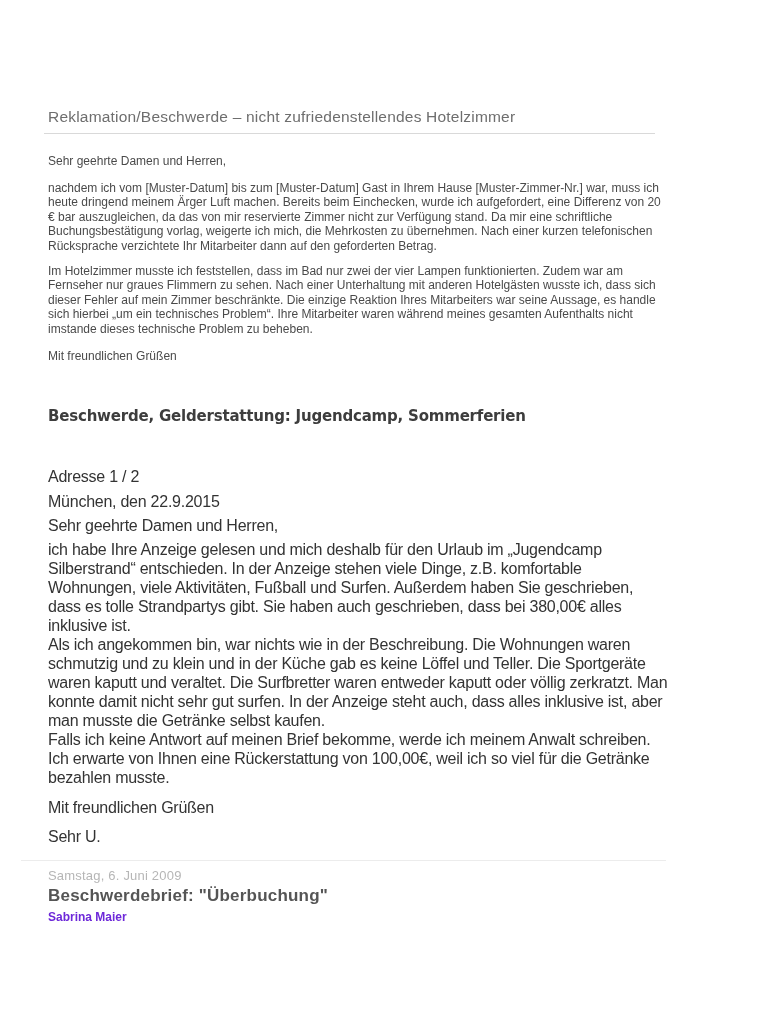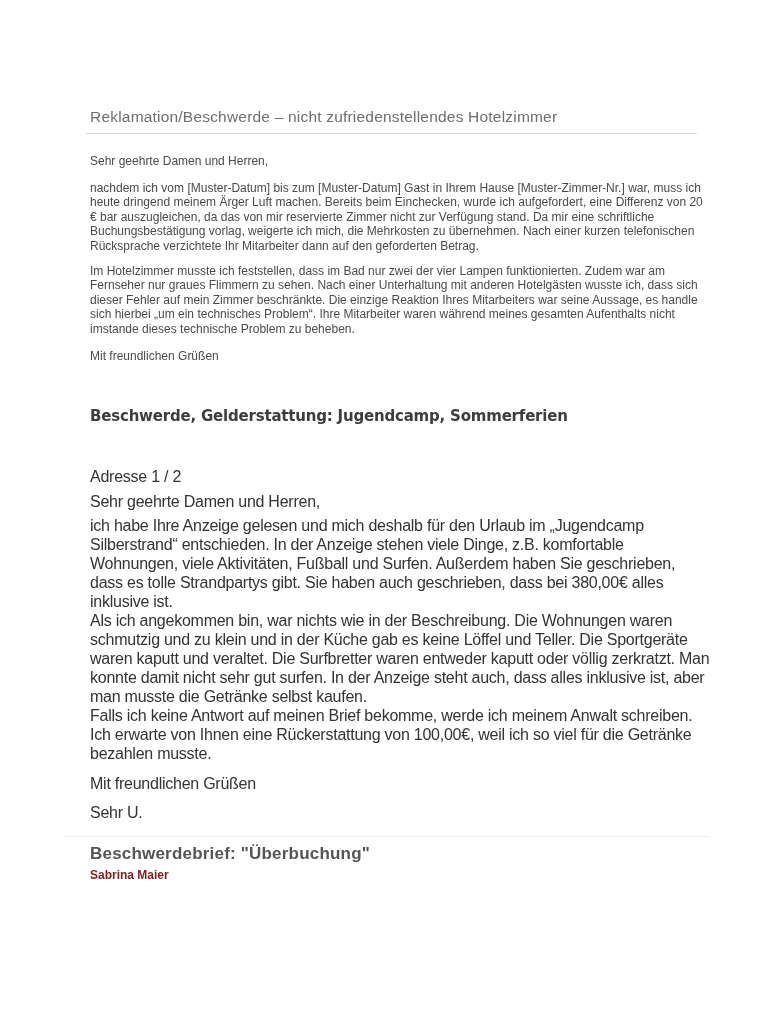--- a/index.html
+++ b/index.html
@@ -2,21 +2,21 @@
 <html><head>
 <meta charset="utf-8">
 <style>
   * { margin: 0; padding: 0; box-sizing: border-box; }
   html, body { background: #ffffff; }
   .page {
     position: relative;
     width: 768px;
     height: 1024px;
     background: #ffffff;
-    padding: 108px 60px 0 90px;
+    padding: 108px 60px 0 48px;
     overflow: hidden;
   }
   
   .letter1-title {
     font-family: "Liberation Sans", sans-serif;
     font-size: 15.5px;
     font-weight: 400;
     color: #6e6e6e;
     letter-spacing: 0.2px;
     margin-bottom: 7px;
@@ -82,47 +82,49 @@
     font-size: 17px;
     font-weight: 700;
     color: #555555;
     letter-spacing: 0.2px;
     margin-bottom: 4px;
   }
   .post-author {
     font-family: "Liberation Sans", sans-serif;
     font-size: 12px;
     font-weight: 700;
-    color: #7f1d1d;
+    color: #6d28d9;
   }
 </style>
 </head>
 <body>
 
 <div class="page">
 
   <section>
     <h1 class="letter1-title">Reklamation/Beschwerde – nicht zufriedenstellendes Hotelzimmer</h1>
     <hr class="title-rule">
     <p class="l1 salutation">Sehr geehrte Damen und Herren,</p>
     <p class="l1">nachdem ich vom [Muster-Datum] bis zum [Muster-Datum] Gast in Ihrem Hause [Muster-Zimmer-Nr.] war, muss ich heute dringend meinem Ärger Luft machen. Bereits beim Einchecken, wurde ich aufgefordert, eine Differenz von 20 € bar auszugleichen, da das von mir reservierte Zimmer nicht zur Verfügung stand. Da mir eine schriftliche Buchungsbestätigung vorlag, weigerte ich mich, die Mehrkosten zu übernehmen. Nach einer kurzen telefonischen Rücksprache verzichtete Ihr Mitarbeiter dann auf den geforderten Betrag.</p>
     <p class="l1">Im Hotelzimmer musste ich feststellen, dass im Bad nur zwei der vier Lampen funktionierten. Zudem war am Fernseher nur graues Flimmern zu sehen. Nach einer Unterhaltung mit anderen Hotelgästen wusste ich, dass sich dieser Fehler auf mein Zimmer beschränkte. Die einzige Reaktion Ihres Mitarbeiters war seine Aussage, es handle sich hierbei „um ein technisches Problem“. Ihre Mitarbeiter waren während meines gesamten Aufenthalts nicht imstande dieses technische Problem zu beheben.</p>
     <p class="l1 closing">Mit freundlichen Grüßen</p>
   </section>
 
   <section>
     <h2 class="letter2-heading">Beschwerde, Gelderstattung: Jugendcamp, Sommerferien</h2>
     <p class="l2 address">Adresse 1 / 2</p>
+    <p class="l2 dateline">München, den 22.9.2015</p>
     <p class="l2 salutation">Sehr geehrte Damen und Herren,</p>
     <p class="l2">ich habe Ihre Anzeige gelesen und mich deshalb für den Urlaub im „Jugendcamp Silberstrand“ entschieden. In der Anzeige stehen viele Dinge, z.B. komfortable Wohnungen, viele Aktivitäten, Fußball und Surfen. Außerdem haben Sie geschrieben, dass es tolle Strandpartys gibt. Sie haben auch geschrieben, dass bei 380,00€ alles inklusive ist.</p>
     <p class="l2">Als ich angekommen bin, war nichts wie in der Beschreibung. Die Wohnungen waren schmutzig und zu klein und in der Küche gab es keine Löffel und Teller. Die Sportgeräte waren kaputt und veraltet. Die Surfbretter waren entweder kaputt oder völlig zerkratzt. Man konnte damit nicht sehr gut surfen. In der Anzeige steht auch, dass alles inklusive ist, aber man musste die Getränke selbst kaufen.</p>
     <p class="l2">Falls ich keine Antwort auf meinen Brief bekomme, werde ich meinem Anwalt schreiben. Ich erwarte von Ihnen eine Rückerstattung von 100,00€, weil ich so viel für die Getränke bezahlen musste.</p>
     <p class="l2 closing">Mit freundlichen Grüßen</p>
     <p class="l2 signature">Sehr U.</p>
   </section>
 
   <footer>
     <hr class="footer-rule">
+    <div class="post-date">Samstag, 6. Juni 2009</div>
     <h3 class="post-title">Beschwerdebrief: "Überbuchung"</h3>
     <div class="post-author">Sabrina Maier</div>
   </footer>
 
 </div>
 
 </body></html>

